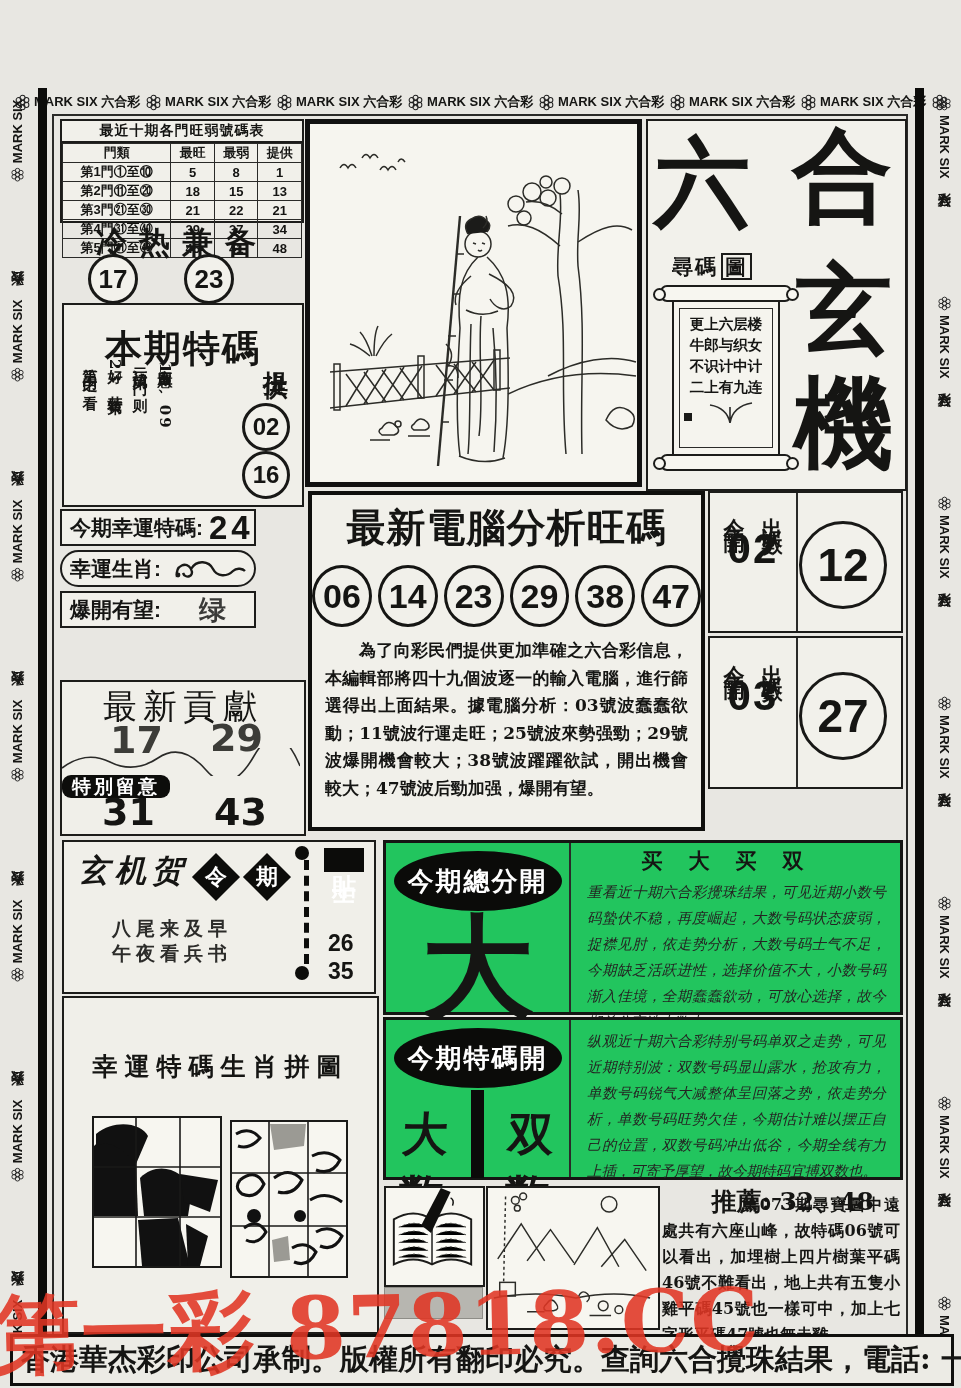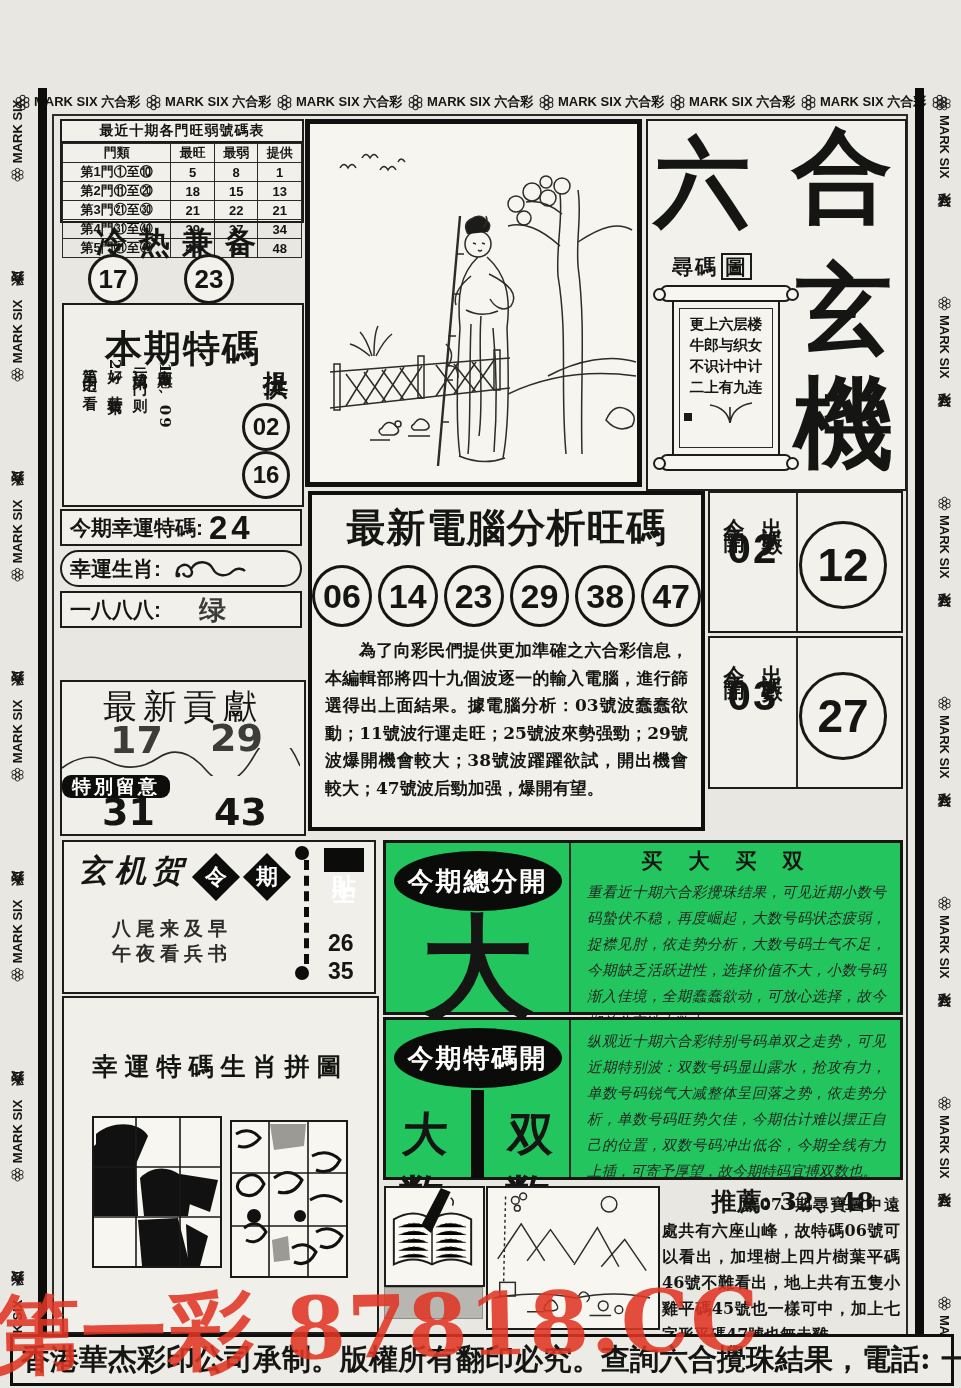--- a/index.html
+++ b/index.html
@@ -42,21 +42,21 @@
              display:flex;align-items:center;justify-content:center;font-weight:bold;}
   
   .spec-box{left:62px;top:303px;width:238px;height:200px;}
   .spec-title{font-size:37px;font-weight:700;letter-spacing:2px;text-align:center;margin-top:19px;}
   .spec-cols{position:absolute;left:8px;top:52px;height:140px;writing-mode:vertical-rl;
              font-size:15px;font-weight:bold;line-height:1.0;letter-spacing:2px;}
   .spec-cols div{margin-left:10px;}
   .provide{position:absolute;right:10px;top:46px;writing-mode:vertical-rl;
            font-size:25px;font-weight:900;letter-spacing:4px;}
   
-  .lucky-row{left:60px;width:242px;height:37px;border:2px solid #1c1c1a;background:#f1f0ea;
+  .lucky-row{left:60px;width:196px;height:37px;border:2px solid #1c1c1a;background:#f1f0ea;
              display:flex;align-items:center;padding-left:8px;box-sizing:border-box;}
   .lucky-row.round{border-radius:19px;}
   .lucky-label{font-size:21px;font-weight:900;white-space:nowrap;}
   
   .contrib-box{left:60px;top:680px;width:242px;height:152px;}
   .contrib-title{font-size:34px;font-weight:400;letter-spacing:6px;text-align:center;margin-top:2px;}
   .bignum{font-size:38px;font-weight:bold;font-family:"DejaVu Sans","Liberation Sans",sans-serif;}
   .note-label{background:#0d0d0b;color:#fff;border-radius:9px;padding:1px 10px;
               font-size:19px;font-weight:bold;letter-spacing:3px;}
   
@@ -519,21 +519,21 @@
     <span style="font-size:33px;font-weight:900;margin-left:6px;letter-spacing:4px;">24</span>
   </div>
   <div class="abs lucky-row round" style="top:550px;">
     <span class="lucky-label">幸運生肖:</span>
     <svg width="78" height="28" viewBox="0 0 78 28" style="margin-left:10px;">
       <path d="M6 22 C4 10 16 6 20 14 C24 22 14 24 12 18 M20 14 C26 4 38 6 42 14 C46 22 56 22 62 16 C66 12 72 14 74 16" fill="none" stroke="#1a1a18" stroke-width="2.4"></path>
       <circle cx="7" cy="20" r="2.4" fill="#1a1a18"></circle>
     </svg>
   </div>
   <div class="abs lucky-row" style="top:591px;">
-    <span class="lucky-label">一八八八:</span>
+    <span class="lucky-label">爆開有望:</span>
     <span style="font-size:27px;font-weight:bold;margin-left:38px;color:#3a3a38;">绿</span>
   </div>
 
   <div class="abs bx contrib-box">
     <div class="contrib-title serif">最新貢獻</div>
     <span class="abs bignum" style="left:48px;top:36px;color:#3c3c38;">17</span>
     <span class="abs bignum" style="left:148px;top:34px;color:#3c3c38;">29</span>
     <svg class="abs" style="left:0;top:66px;" width="238" height="28" viewBox="0 0 238 28">
       <path d="M0 20 Q24 2 48 14 T96 10 T144 22 T192 8 T238 18" fill="none" stroke="#2a2a28" stroke-width="1.6"></path>
     </svg>

